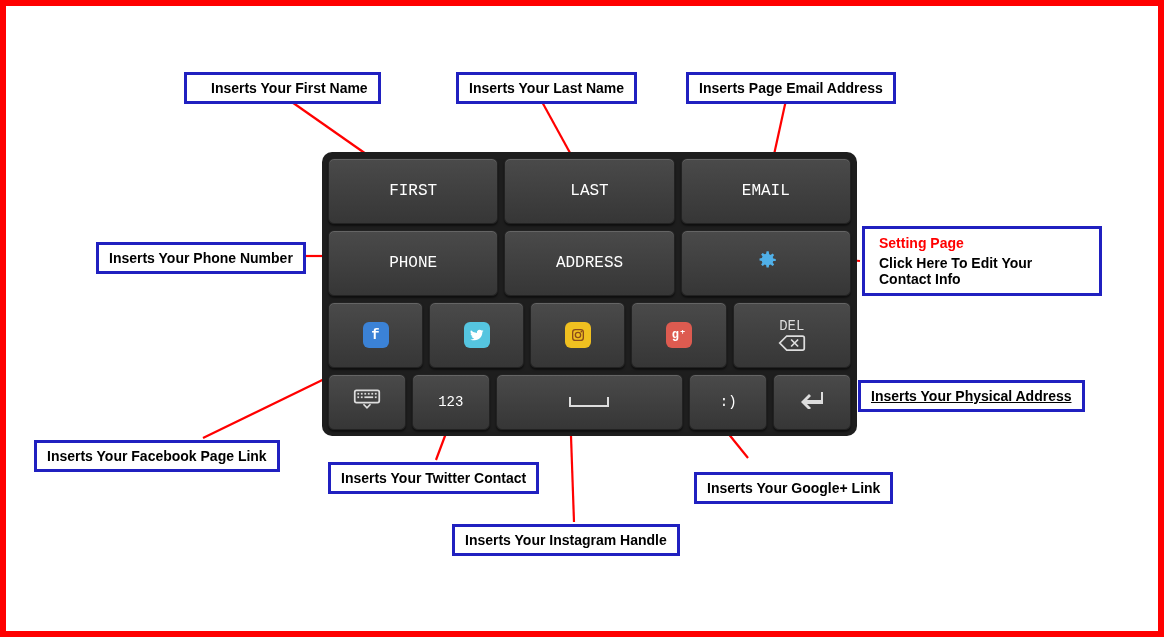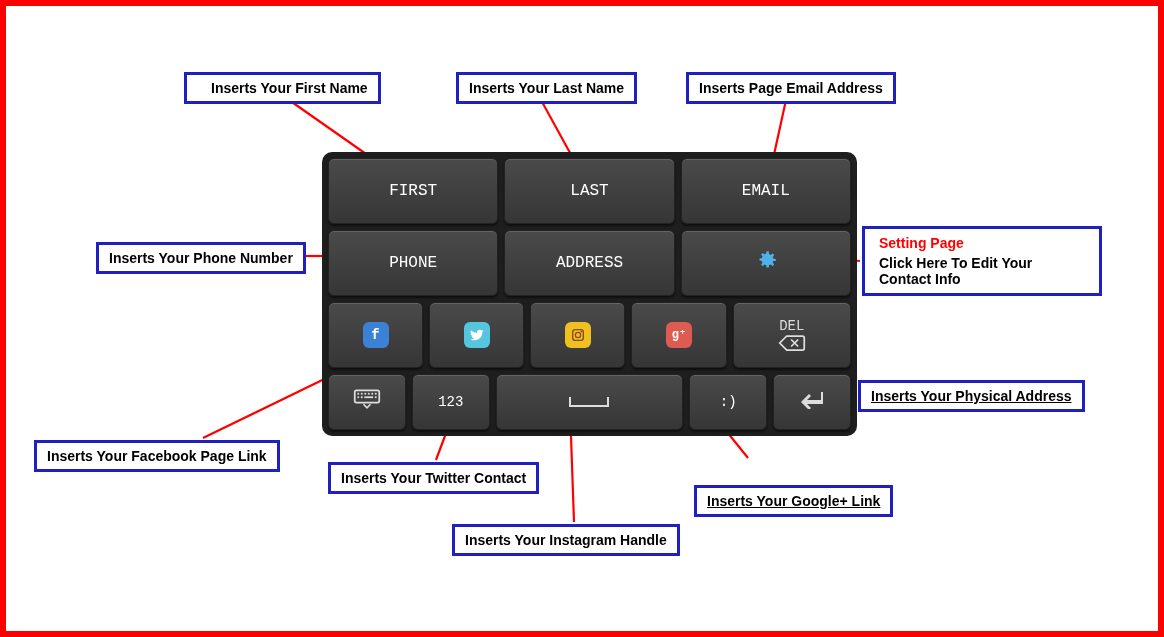--- a/index.html
+++ b/index.html
@@ -136,21 +136,21 @@
 
 <div class="callout setting" style="left:856px; top:220px;">
   <div class="setting-title">Setting Page</div>
   <div>Click Here To Edit Your Contact Info</div>
 </div>
 
 <div class="callout" style="left:852px; top:374px;text-decoration:underline;">Inserts Your Physical Address</div>
 <div class="callout" style="left:10px;  top:434px;margin-left:18px;">Inserts Your Facebook Page Link</div>
 <div class="callout" style="left:322px; top:456px;">Inserts Your Twitter Contact</div>
 <div class="callout" style="left:446px; top:518px;">Inserts Your Instagram Handle</div>
-<div class="callout" style="left:688px; top:479px;text-decoration:underline;">Inserts Your Google+ Link</div>
+<div class="callout" style="left:688px; top:466px;">Inserts Your Google+ Link</div>
 
 <div class="keyboard">
 
   <div class="krow">
     <div class="key">FIRST</div>
     <div class="key">LAST</div>
     <div class="key">EMAIL</div>
   </div>
 
   <div class="krow">

